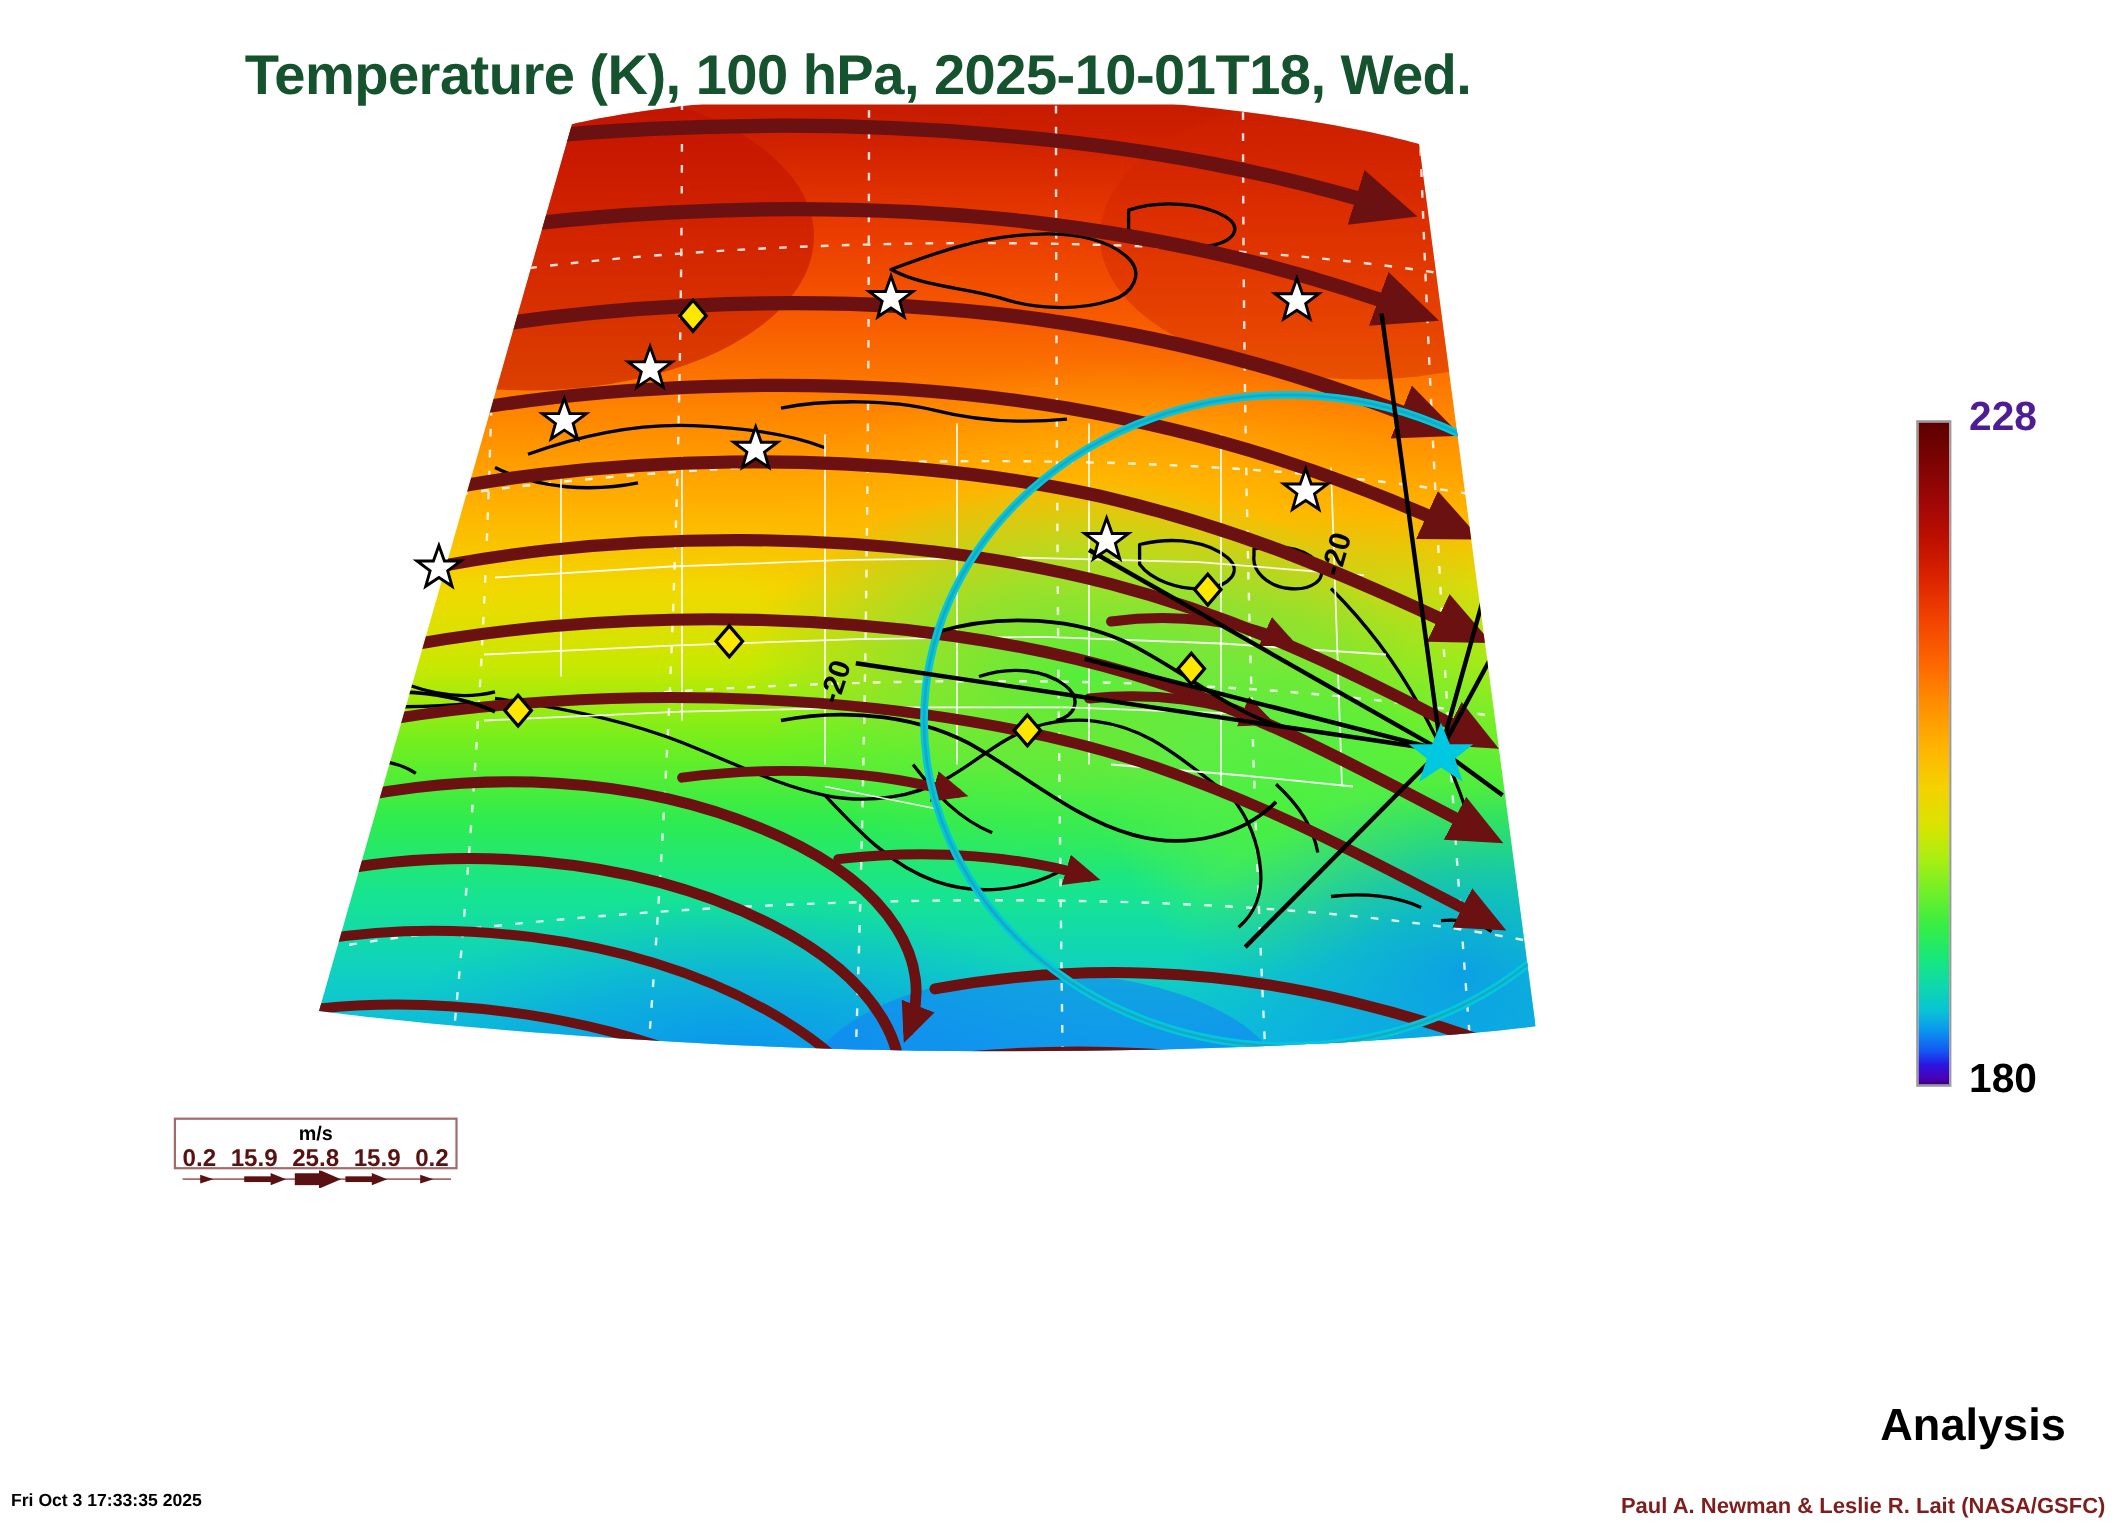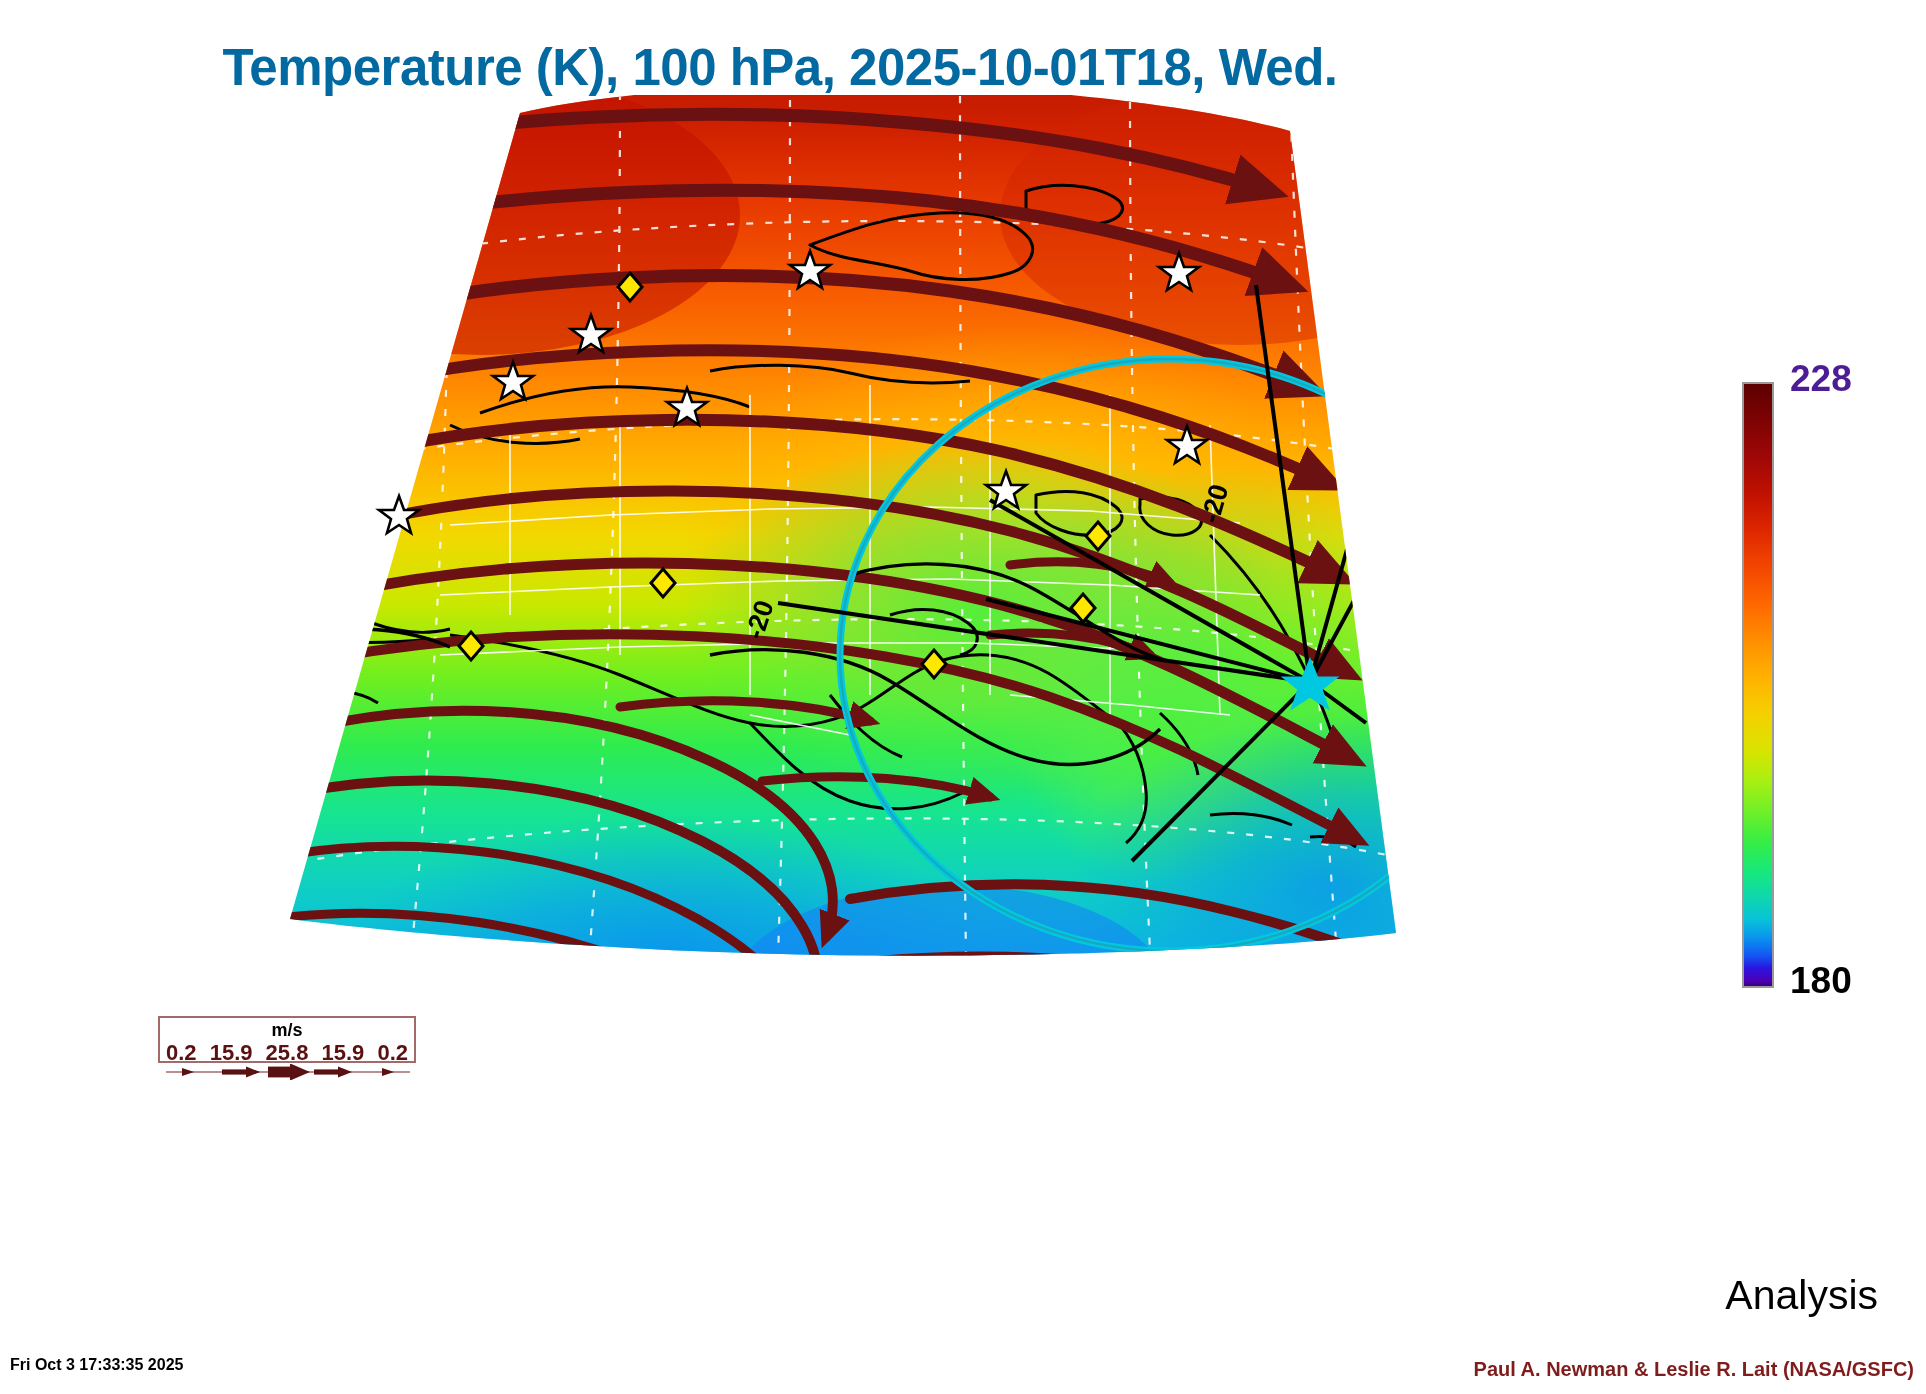--- a/index.html
+++ b/index.html
@@ -2,21 +2,21 @@
 <html><head>
 <meta charset="utf-8">
 <style>
   html,body{margin:0;padding:0;background:#ffffff;}
   body{width:1926px;height:1394px;position:relative;
        font-family:"Liberation Sans", sans-serif;overflow:hidden;}
   .page{position:absolute;inset:0;background:#fff;}
 
   #chart-title{
     position:absolute;left:0;top:38px;width:1560px;text-align:center;
-    font-size:51px;font-weight:bold;color:#0369a1;letter-spacing:-0.5px;
+    font-size:51px;font-weight:bold;color:#14532d;letter-spacing:-0.5px;
     font-family:"Liberation Sans", sans-serif;white-space:nowrap;
   }
 
   #map-area{position:absolute;left:150px;top:95px;width:1420px;height:950px;}
   #map-svg{display:block;}
 
   
   #colorbar-wrap{position:absolute;left:1742px;top:382px;width:40px;height:606px;}
   #colorbar-bar{
     position:absolute;left:0;top:0;width:32px;height:606px;
@@ -45,21 +45,21 @@
     font-size:18px;font-weight:bold;color:#000;
   }
   #wind-legend-values{
     position:absolute;left:6px;right:6px;top:22px;display:flex;
     justify-content:space-between;font-size:22px;font-weight:bold;color:#5a1111;
   }
   #wind-legend-arrows{position:absolute;left:4px;top:46px;}
 
   #analysis-label{
     position:absolute;right:48px;top:1272px;
-    font-size:41px;font-weight:normal;color:#000;
+    font-size:41px;font-weight:bold;color:#000;
   }
   #timestamp{
     position:absolute;left:10px;top:1356px;
     font-size:16px;font-weight:bold;color:#000;
   }
   #credit{
     position:absolute;right:12px;top:1358px;
     font-size:20px;font-weight:bold;color:#7f1d1d;
   }
 </style>

